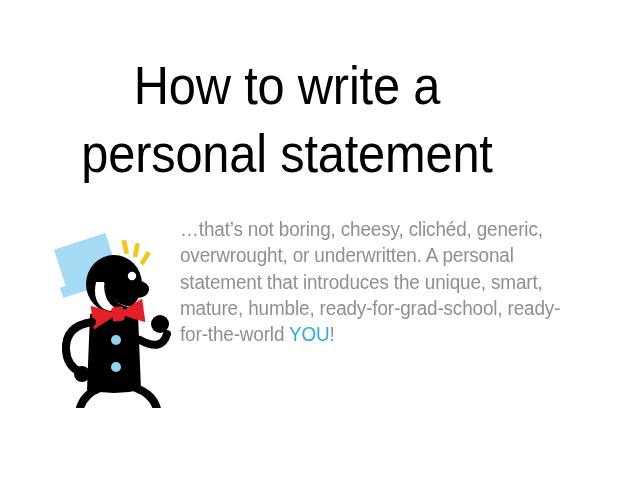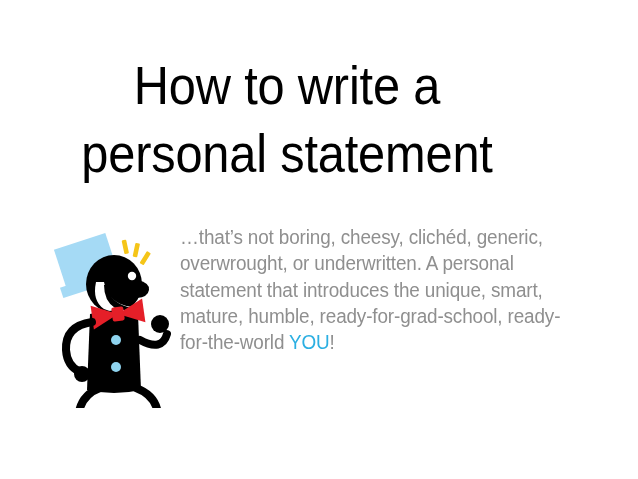--- a/index.html
+++ b/index.html
@@ -50,21 +50,21 @@
   .figure-art svg {
     display: block;
     width: 126px;
     height: 186px;
   }
 
   
   .body-block {
     position: absolute;
     left: 180px;
-    top: 224px;
+    top: 216px;
     width: 400px;
   }
   .body-text {
     color: #8f8f8f;
     font-family: "Liberation Sans", sans-serif;
     font-weight: 400;
     font-size: 19.5px;
     line-height: 26.3px;
     letter-spacing: -0.15px;
     text-align: left;

